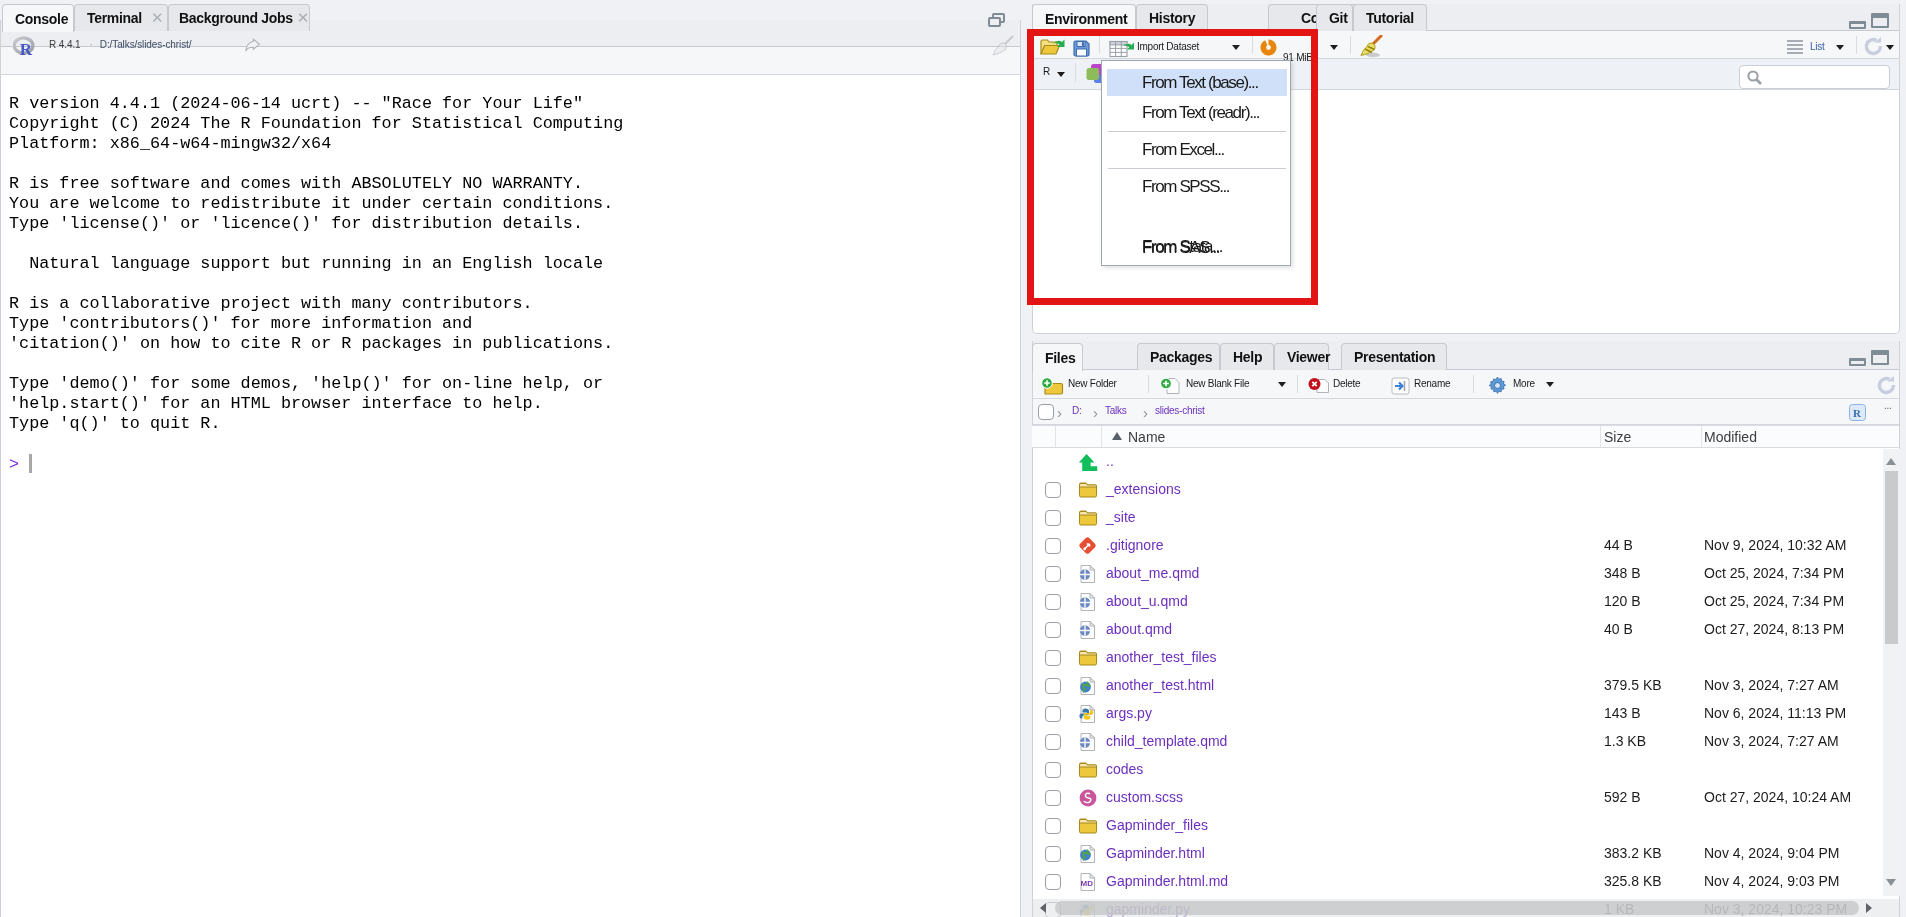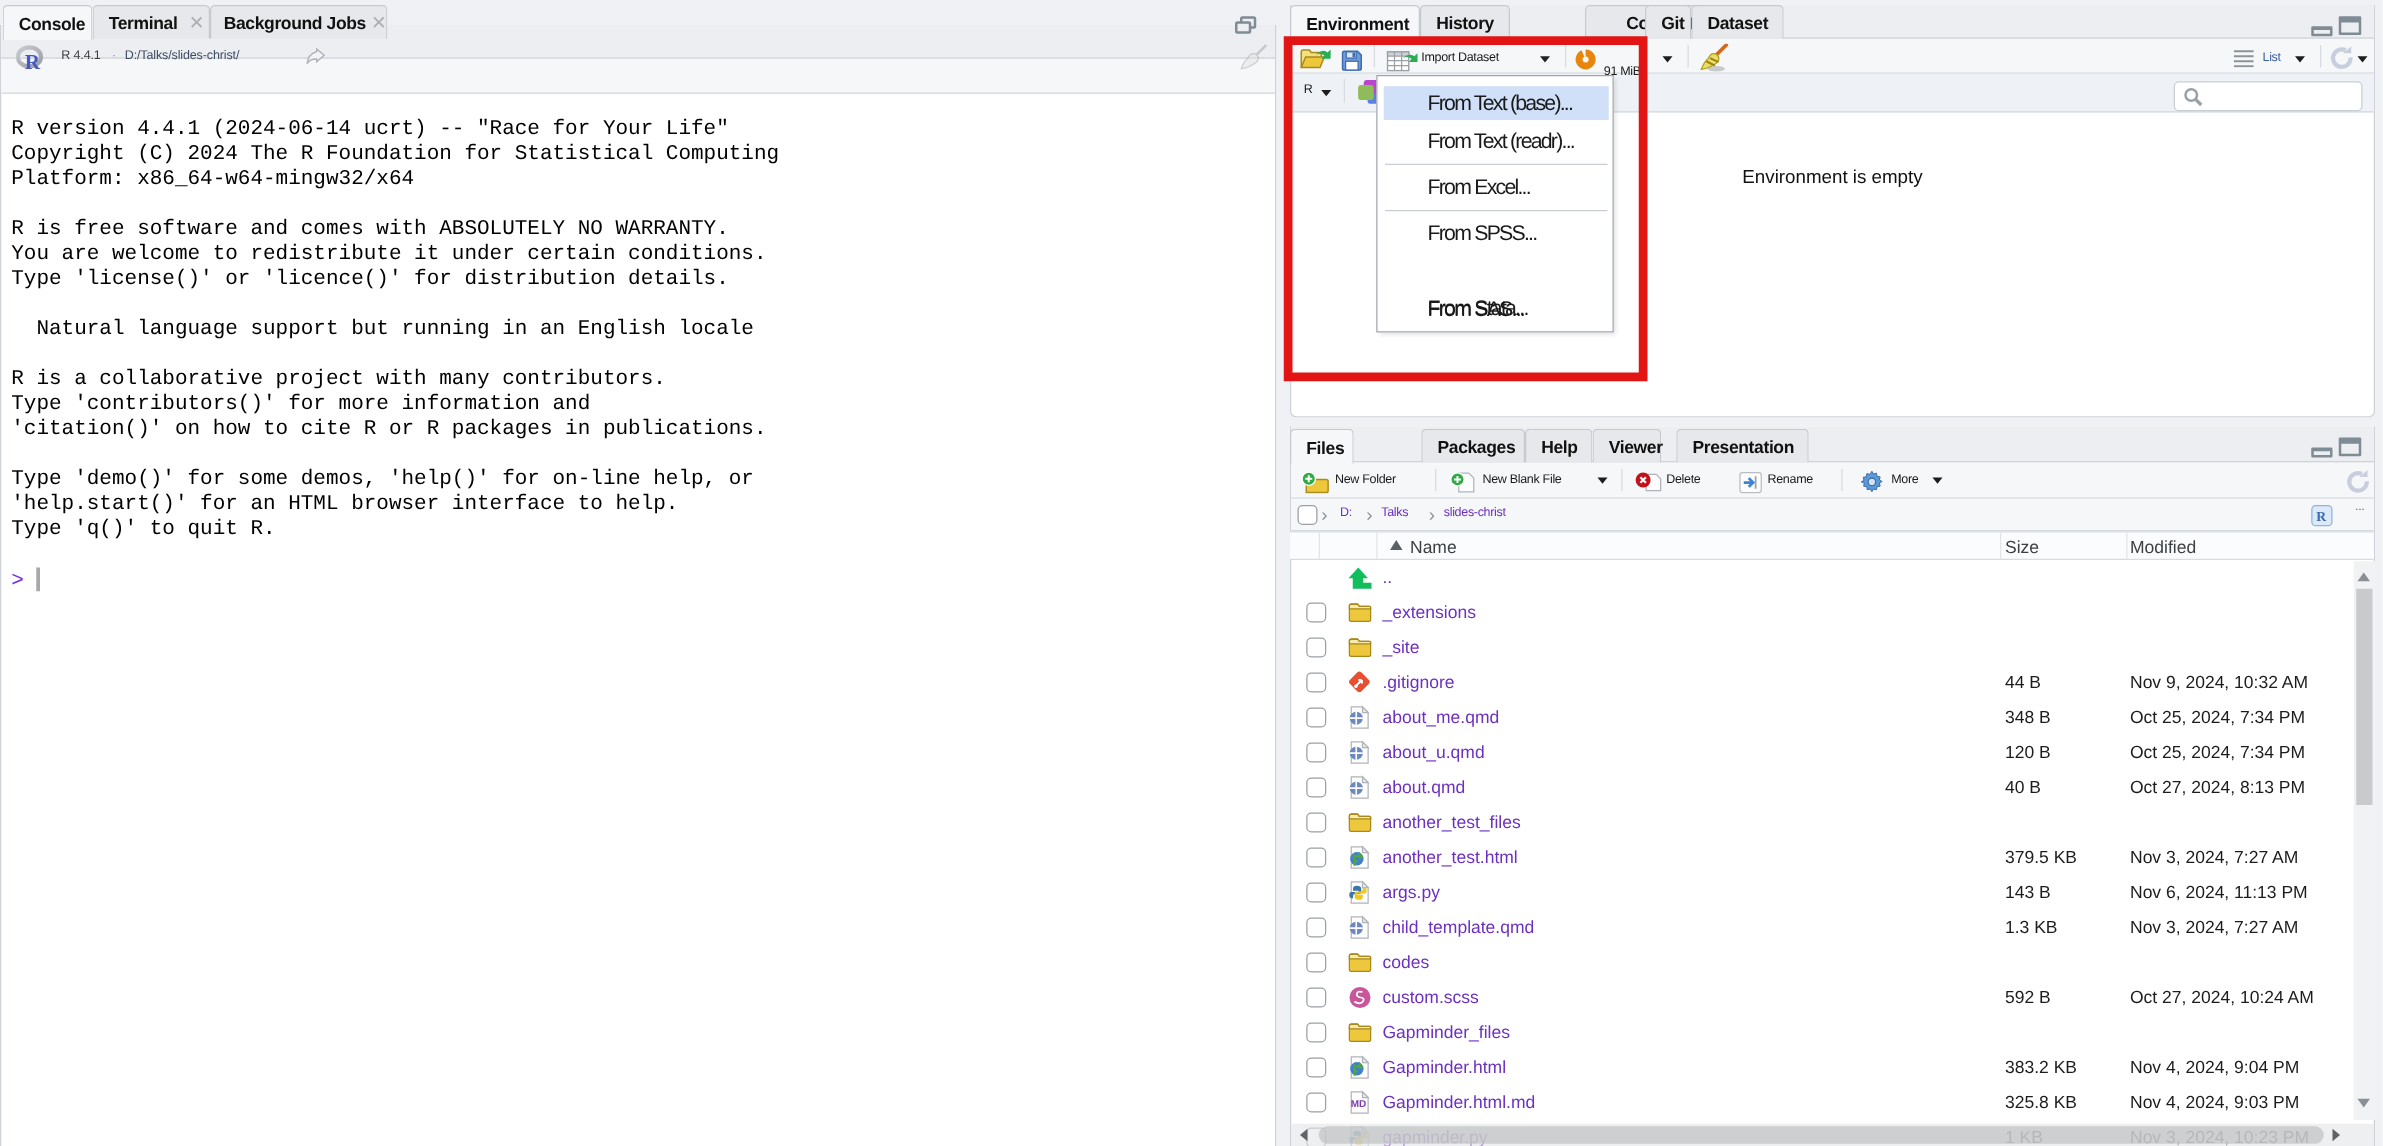--- a/index.html
+++ b/index.html
@@ -76,28 +76,27 @@
     <path d="M13 8 q4 2 2 6 -6 5 -13 6 2-6 5-8 2-5 6-4z" fill="#dfe1e5" stroke="#9aa0a6" stroke-width="1"></path>
   </svg>
 
 <div class="abs" style="left:992px;top:13px;width:13px;height:10px;border:2px solid #7f8b95;border-radius:2px;background:#eceef1;"></div>
 <div class="abs" style="left:988px;top:17px;width:13px;height:10px;border:2px solid #7f8b95;border-radius:2px;background:#eceef1;"></div>
 
 <div class="pane" id="env-pane" style="left:1032px;top:4px;width:868px;height:330px;border:1px solid #cfd3d9;border-top:none;border-radius:0 0 5px 5px;">
   <div class="abs" style="left:0;top:0;width:100%;height:27px;background:#eceef1;border-bottom:1px solid #c6cad0;"></div>
   <div class="abs" style="left:0;top:27px;width:100%;height:28px;background:#f5f7f9;border-bottom:1px solid #d4d8dc;"></div>
   <div class="abs" style="left:0;top:55px;width:100%;height:31px;background:#eef1f5;border-bottom:1px solid #d4d8dc;"></div>
-  <div class="abs" style="left:0;top:129px;width:100%;text-align:center;font-size:15px;color:#111;">Environment is empty</div>
 </div>
 
 <div class="tab active" style="left:1032px;width:104px;">Environment</div>
 <div class="tab inactive" style="left:1136px;width:72px;">History</div>
 <div class="tab inactive" style="left:1268px;width:129px;padding-left:32px;">Connections</div>
 <div class="tab inactive" style="left:1316px;width:37px;">Git</div>
-<div class="tab inactive" style="left:1353px;width:74px;border-top-right-radius:4px;">Dataset</div>
+<div class="tab inactive" style="left:1353px;width:74px;border-top-right-radius:4px;">Tutorial</div>
 
 <div class="abs" style="left:1849px;top:21px;width:17px;height:8px;border:2px solid #7f8b95;border-top-width:3px;border-radius:1px;"></div>
 <div class="abs" style="left:1871px;top:13px;width:18px;height:15px;border:2px solid #7f8b95;border-top-width:5px;border-radius:1px;"></div>
 
 <svg class="abs" style="left:1040px;top:38px;" width="26" height="19" viewBox="0 0 26 19">
     <path d="M1 16 V3.5 Q1 2 2.5 2 h5 l1.5 2 h6.5 q1.5 0 1.5 1.5 V8" fill="#f3e081" stroke="#a8891b" stroke-width="1.2"></path>
     <path d="M1 16 L4.5 7.5 h15 L16 16 z" fill="#edc73c" stroke="#a8891b" stroke-width="1.2"></path>
     <path d="M14 10.5 q6-5.5 9.5-2 l2.5-2.5 v7.5 h-7.5 l2.5-2.5 q-3-2.8-7-.5z" fill="#27ae52" transform="translate(-1.5 -4.5)"></path>
   </svg>
 <svg class="abs" style="left:1073px;top:40px;" width="17" height="17" viewBox="0 0 17 17">

